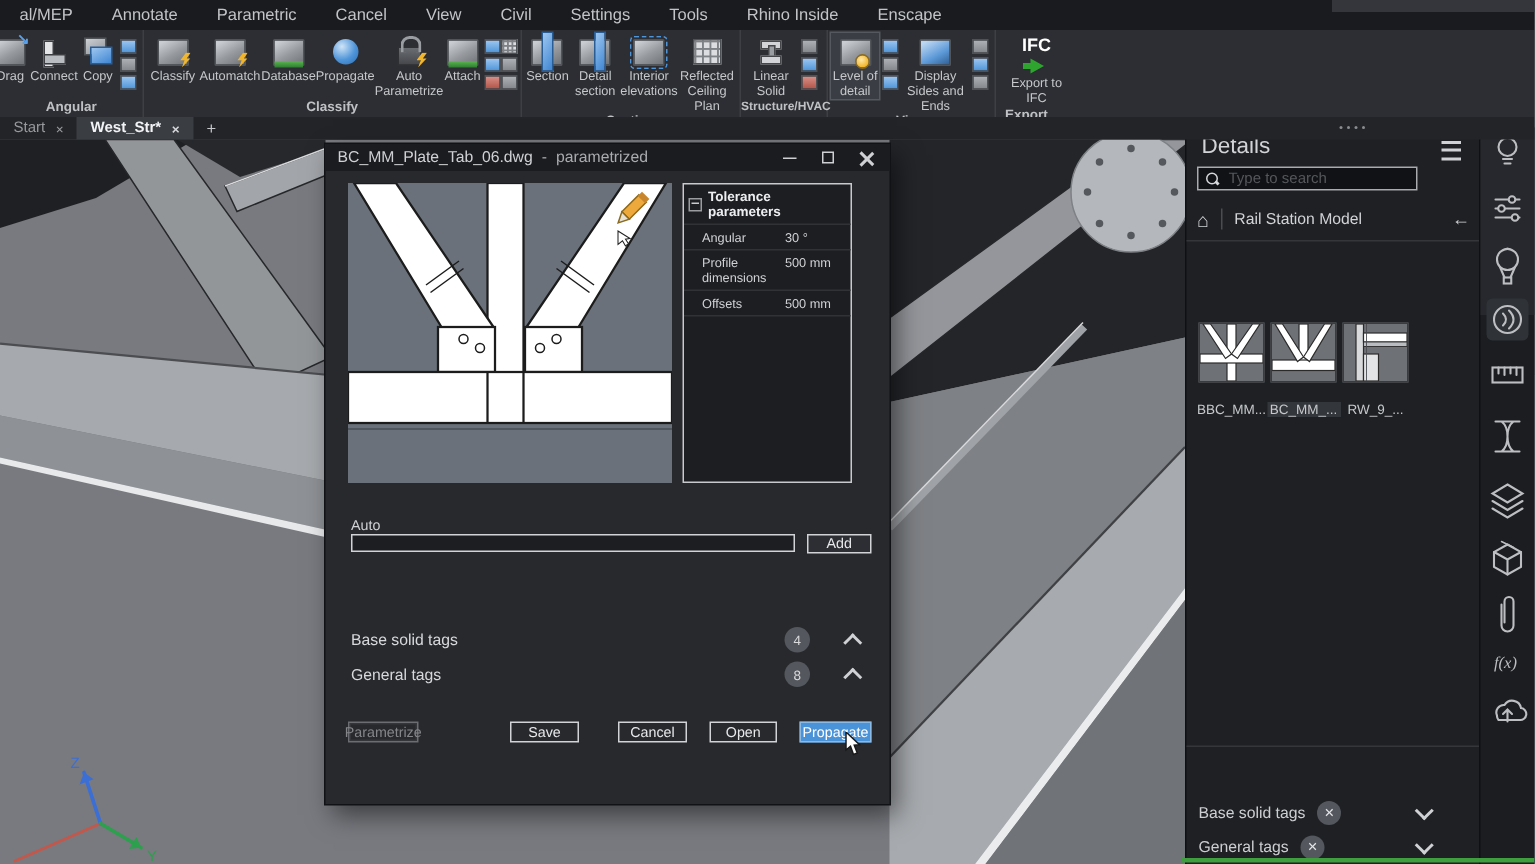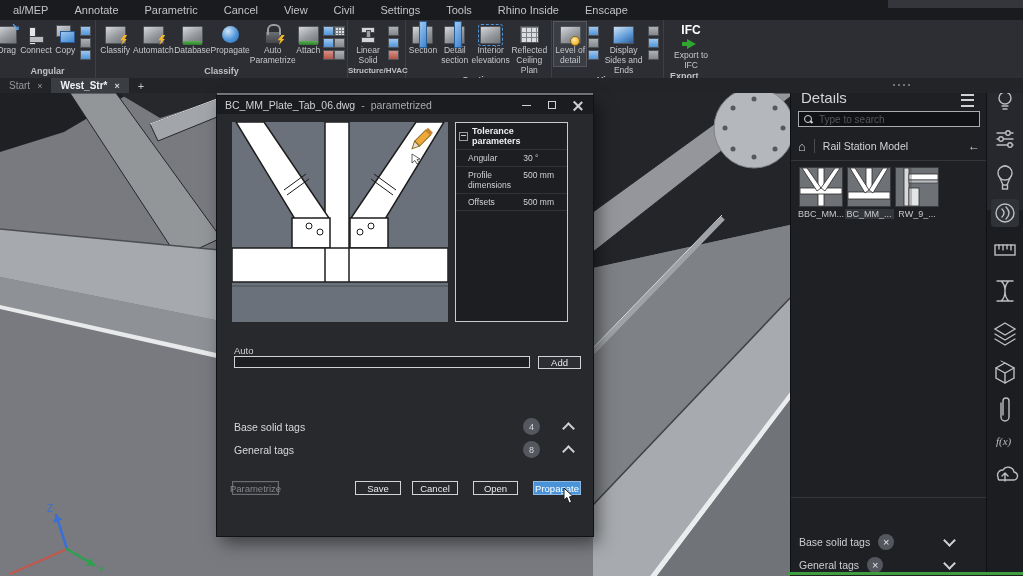--- a/index.html
+++ b/index.html
@@ -99,34 +99,34 @@
   .dbtn.blue{background:#4a93d9;border-color:#8cb8e4;color:#fff;}
   .dbtn.disabled{color:#84868a;border-color:#6b6d72;box-shadow:inset 0 0 0 1px #35363a;}
   .cursor{position:absolute;left:346px;top:392px;z-index:60;}
   
   .details{position:absolute;left:790px;top:85px;width:196px;bottom:0;background:#1e2024;
            border-left:1px solid #0f1013;box-sizing:border-box;z-index:20;color:#d2d3d6;}
   .dp-title{position:absolute;left:10px;top:4px;font-size:15px;}
   .hamb{position:absolute;right:12px;top:9px;width:13px;height:9px;border-top:2px solid #cfd1d4;
         border-bottom:2px solid #cfd1d4;}
   .hamb::after{content:'';display:block;margin-top:2.5px;height:2px;background:#cfd1d4;}
-  .dp-search{position:absolute;left:7px;top:26px;width:182px;height:16px;border:1px solid #a9abae;
+  .dp-search{position:absolute;left:7px;top:26px;width:147px;height:16px;border:1px solid #a9abae;
              background:#101216;display:flex;align-items:center;gap:5px;padding:0 5px;box-sizing:border-box;}
   .lens{position:relative;width:8px;height:8px;flex:none;}
   .lens::before{content:'';position:absolute;left:0;top:0;width:6px;height:6px;border:1.4px solid #d6d7da;border-radius:50%;}
   .lens::after{content:'';position:absolute;left:6px;top:6px;width:3px;height:1.5px;background:#d6d7da;transform:rotate(45deg);}
   .dp-search input{flex:1;background:transparent;border:none;outline:none;color:#c6c8cb;font-size:10px;}
   .dp-search input::placeholder{color:#55575b;}
   .dp-crumb{position:absolute;left:7px;top:50px;width:182px;height:22px;display:flex;align-items:center;gap:8px;font-size:10.5px;}
   .homeic{font-size:13px;color:#cfd1d4;line-height:1;}
   .crumbsep{width:1px;height:14px;background:#4a4c50;}
   .backarrow{margin-left:auto;color:#cfd1d4;font-size:12px;}
   .dp-div{position:absolute;left:0;right:0;top:75px;height:1px;background:#34363a;}
   .thumbrow{position:absolute;left:8px;top:82px;display:flex;gap:4px;}
-  .thumb{width:44px;display:flex;flex-direction:column;align-items:center;gap:2px;}
+  .thumb{width:44px;display:flex;flex-direction:column;align-items:center;gap:13px;margin-top:48px;}
   .thumb .timg{width:44px;height:40px;background:#6e7176;border:1px solid #3a3c40;box-sizing:border-box;}
   .thumb .tlab{font-size:9px;color:#c6c8cb;white-space:nowrap;}
   .thumb.sel .tlab{background:#33363b;padding:0 2px;}
   .dp-div2{position:absolute;left:0;right:0;top:412px;height:1px;background:#34363a;}
   .frow{position:absolute;left:8px;right:8px;height:18px;display:flex;align-items:center;gap:8px;
         color:#ccced1;font-size:10.5px;}
   .xcirc{width:16px;height:16px;border-radius:50%;background:#54575d;color:#e6e7e9;font-size:11px;
          display:flex;align-items:center;justify-content:center;line-height:1;}
   .chdown{width:7px;height:7px;border-left:2px solid #cfd1d4;border-bottom:2px solid #cfd1d4;
           transform:rotate(-45deg);margin-left:auto;margin-right:24px;margin-top:-3px;}
@@ -289,71 +289,71 @@
           <span class="mini grid"></span>
         <span class="mini blue"></span>
           <span class="mini"></span>
         <span class="mini red"></span>
           <span class="mini"></span>
       </div>
     </div>
     <div class="glabel">Classify</div>
   </div>
 
+  <div class="rgroup" style="width:146px;">
+    <div class="rbuttons">
+      <div class="rbtn" style="width:32px;">
+        <span class="ic">
+            <span class="cube"></span>
+            <span class="bluestripe"></span>
+          </span>
+        <span>Section</span>
+      </div>
+      <div class="rbtn" style="width:36px;">
+        <span class="ic">
+            <span class="cube"></span>
+            <span class="bluestripe" style="left:10px;"></span>
+          </span>
+        <span>Detail section</span>
+      </div>
+      <div class="rbtn" style="width:38px;">
+        <span class="ic">
+            <span class="cube" style="outline:1px dashed #4f95d9;outline-offset:1px;"></span>
+          </span>
+        <span>Interior elevations</span>
+      </div>
+      <div class="rbtn" style="width:42px;">
+        <span class="ic">
+            <span class="gridicon"></span>
+          </span>
+        <span>Reflected Ceiling Plan</span>
+      </div>
+    </div>
+    <div class="glabel">Section</div>
+  </div>
+
   <div class="rgroup" style="width:58px;">
     <div class="rbuttons">
       <div class="rbtn" style="width:36px;">
         <span class="ic">
             <span class="ibeam">
               <i class="t"></i>
               <b></b>
               <i class="b"></i>
             </span>
           </span>
         <span>Linear Solid</span>
       </div>
       <div class="ministack">
         <span class="mini"></span>
           <span class="mini blue"></span>
           <span class="mini red"></span>
       </div>
     </div>
     <div class="glabel" style="font-size:8px;">Structure/HVAC</div>
-  </div>
-
-  <div class="rgroup" style="width:146px;">
-    <div class="rbuttons">
-      <div class="rbtn" style="width:32px;">
-        <span class="ic">
-            <span class="cube"></span>
-            <span class="bluestripe"></span>
-          </span>
-        <span>Section</span>
-      </div>
-      <div class="rbtn" style="width:36px;">
-        <span class="ic">
-            <span class="cube"></span>
-            <span class="bluestripe" style="left:10px;"></span>
-          </span>
-        <span>Detail section</span>
-      </div>
-      <div class="rbtn" style="width:38px;">
-        <span class="ic">
-            <span class="cube" style="outline:1px dashed #4f95d9;outline-offset:1px;"></span>
-          </span>
-        <span>Interior elevations</span>
-      </div>
-      <div class="rbtn" style="width:42px;">
-        <span class="ic">
-            <span class="gridicon"></span>
-          </span>
-        <span>Reflected Ceiling Plan</span>
-      </div>
-    </div>
-    <div class="glabel">Section</div>
   </div>
 
   <div class="rgroup" style="width:112px;">
     <div class="rbuttons">
       <div class="rbtn hl" style="width:36px;">
         <span class="ic">
             <span class="cube"></span>
             <span class="bulbdot"></span>
           </span>
         <span>Level of detail</span>
@@ -482,21 +482,21 @@
     <span class="badge">4</span>
     <span class="chup"></span>
   </div>
   <div class="tgrow" style="top:345px;">
     <span>General tags</span>
     <span class="badge">8</span>
     <span class="chup"></span>
   </div>
 
   <div class="dbtn disabled" style="left:15px;width:47px;">Parametrize</div>
-  <div class="dbtn" style="left:138px;width:46px;">Save</div>
+  <div class="dbtn" style="left:123px;width:46px;">Save</div>
   <div class="dbtn" style="left:195px;width:46px;">Cancel</div>
   <div class="dbtn" style="left:256px;width:45px;">Open</div>
   <div class="dbtn blue" style="left:316px;width:48px;">Propagate</div>
 
   <svg class="cursor" width="12" height="16" viewBox="0 0 12 16">
     <polygon points="1,0 1,12 4,9.5 6,15 8.5,14 6.5,8.8 10,8.5" fill="#fff" stroke="#1a1a1a" stroke-width="1"></polygon>
   </svg>
 </div>
 
 <div class="details">

